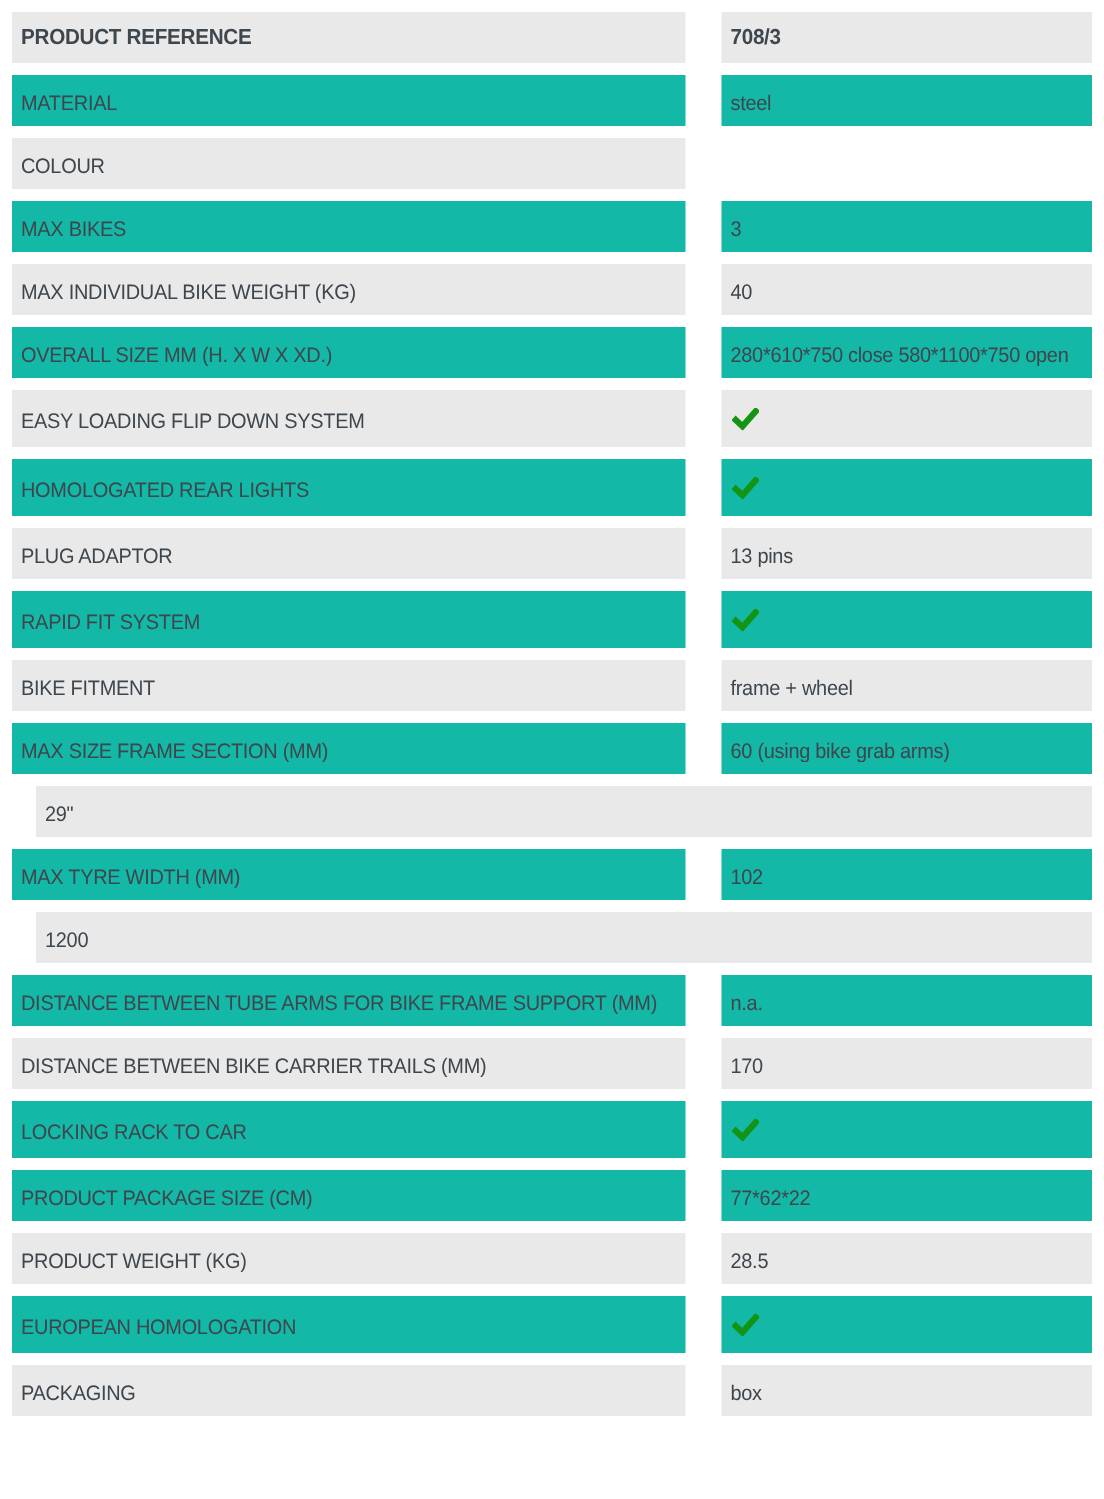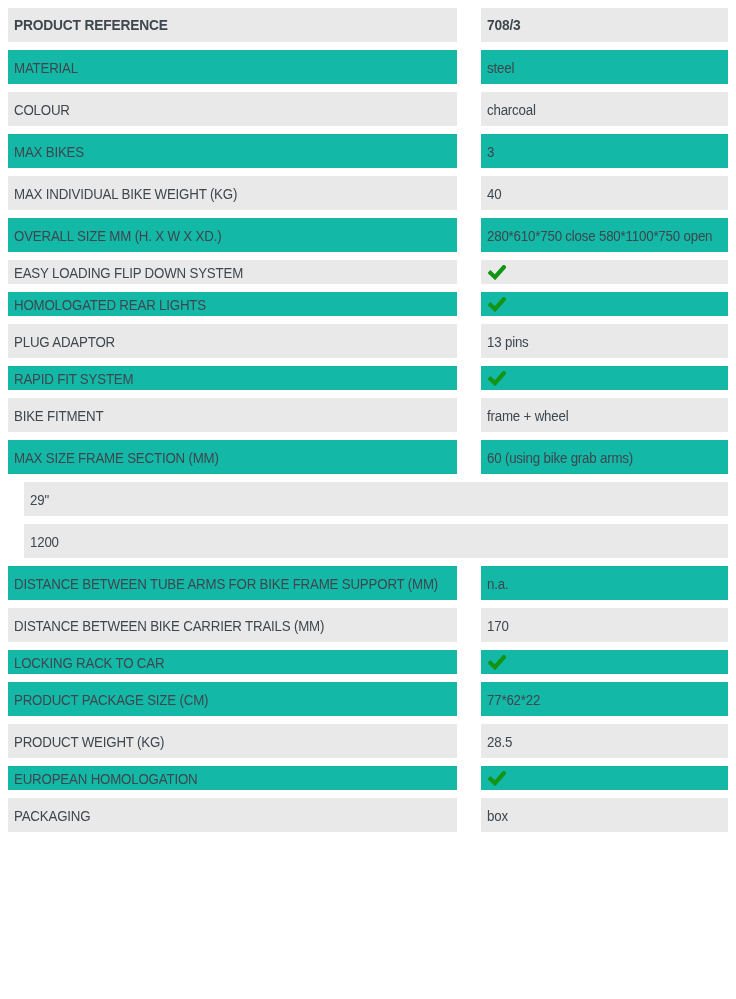--- a/index.html
+++ b/index.html
@@ -17,21 +17,21 @@
     margin: 8px 8px 0 8px;
     display: flex;
     flex-direction: column;
     gap: 8px;
   }
   .row {
     display: flex;
     gap: 8px;
     height: 34px;
   }
-  .row.tall { height: 24px; text-align: center; }
+  .row.tall { height: 38px; text-align: center; }
   .cell {
     display: flex;
     align-items: center;
     padding: 0 6px;
     background: #14b8a6;
     box-sizing: border-box;
     overflow: hidden;
   }
   .row.odd .cell { background: #e9e9e9; }
   .cell.label {
@@ -84,23 +84,20 @@
       </div>
     <div class="cell value">
         <span class="txt">steel</span>
       </div>
   </div>
 
   <div class="row odd">
     <div class="cell label">
         <span class="txt">COLOUR</span>
       </div>
-    <div class="cell value">
-        <span class="txt">charcoal</span>
-      </div>
   </div>
 
   <div class="row">
     <div class="cell label">
         <span class="txt">MAX BIKES</span>
       </div>
     <div class="cell value">
         <span class="txt">3</span>
       </div>
   </div>
@@ -182,20 +179,28 @@
         <span class="txt">60 (using bike grab arms)</span>
       </div>
   </div>
 
   <div class="row odd">
     <div class="cell value">
         <span class="txt">29"</span>
       </div>
   </div>
 
+  <div class="row">
+    <div class="cell label">
+        <span class="txt">MAX TYRE WIDTH (MM)</span>
+      </div>
+    <div class="cell value">
+        <span class="txt">102</span>
+      </div>
+  </div>
 
   <div class="row odd">
     <div class="cell value">
         <span class="txt">1200</span>
       </div>
   </div>
 
   <div class="row">
     <div class="cell label">
         <span class="txt">DISTANCE BETWEEN TUBE ARMS FOR BIKE FRAME SUPPORT (MM)</span>

